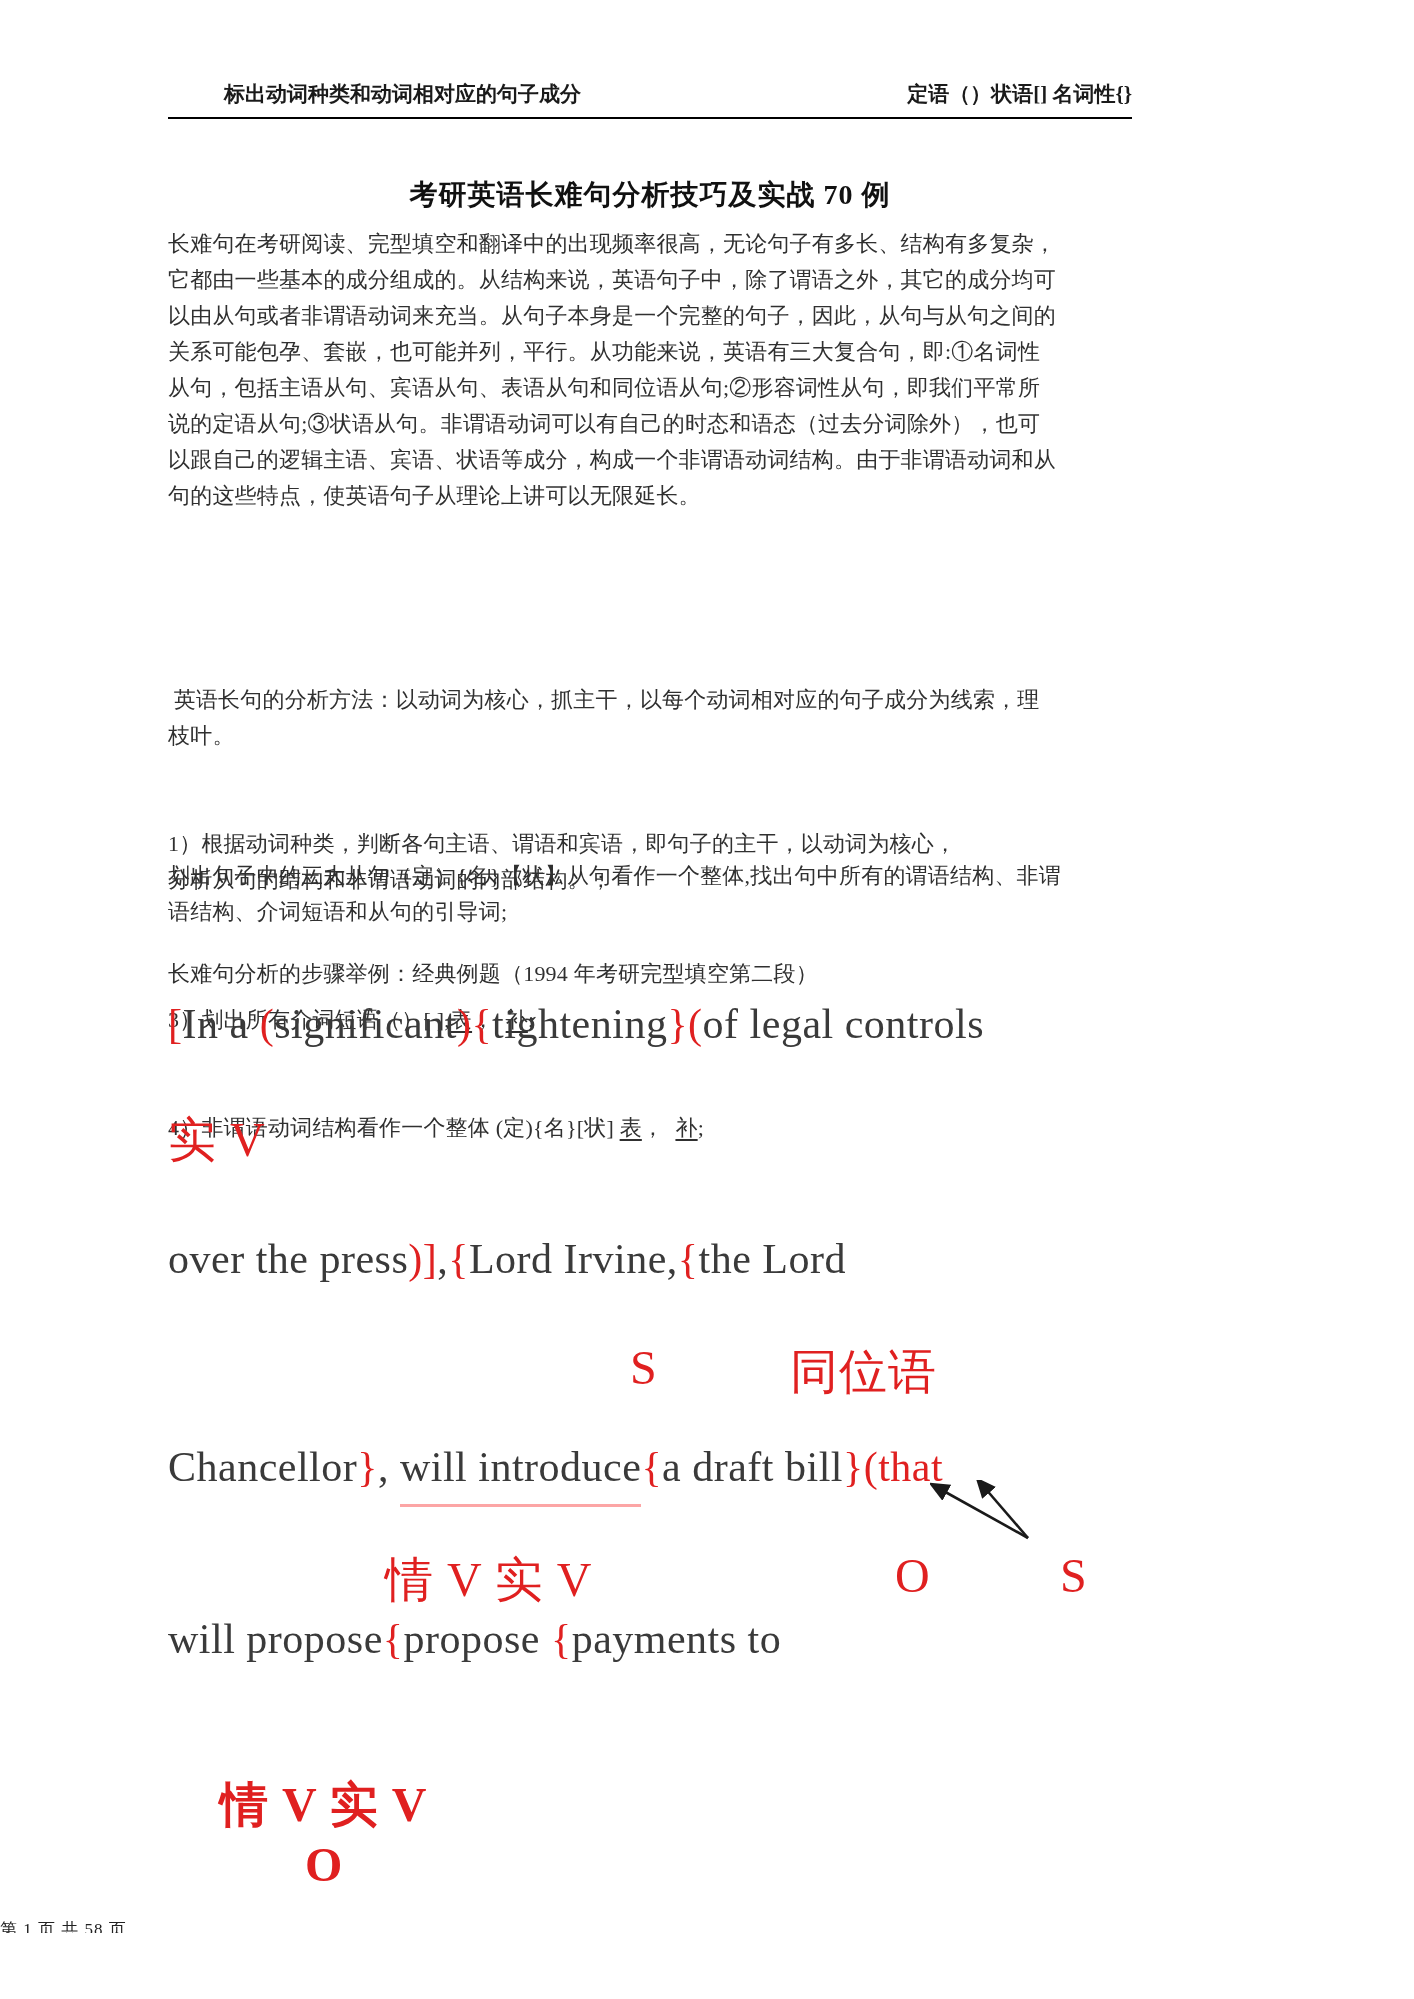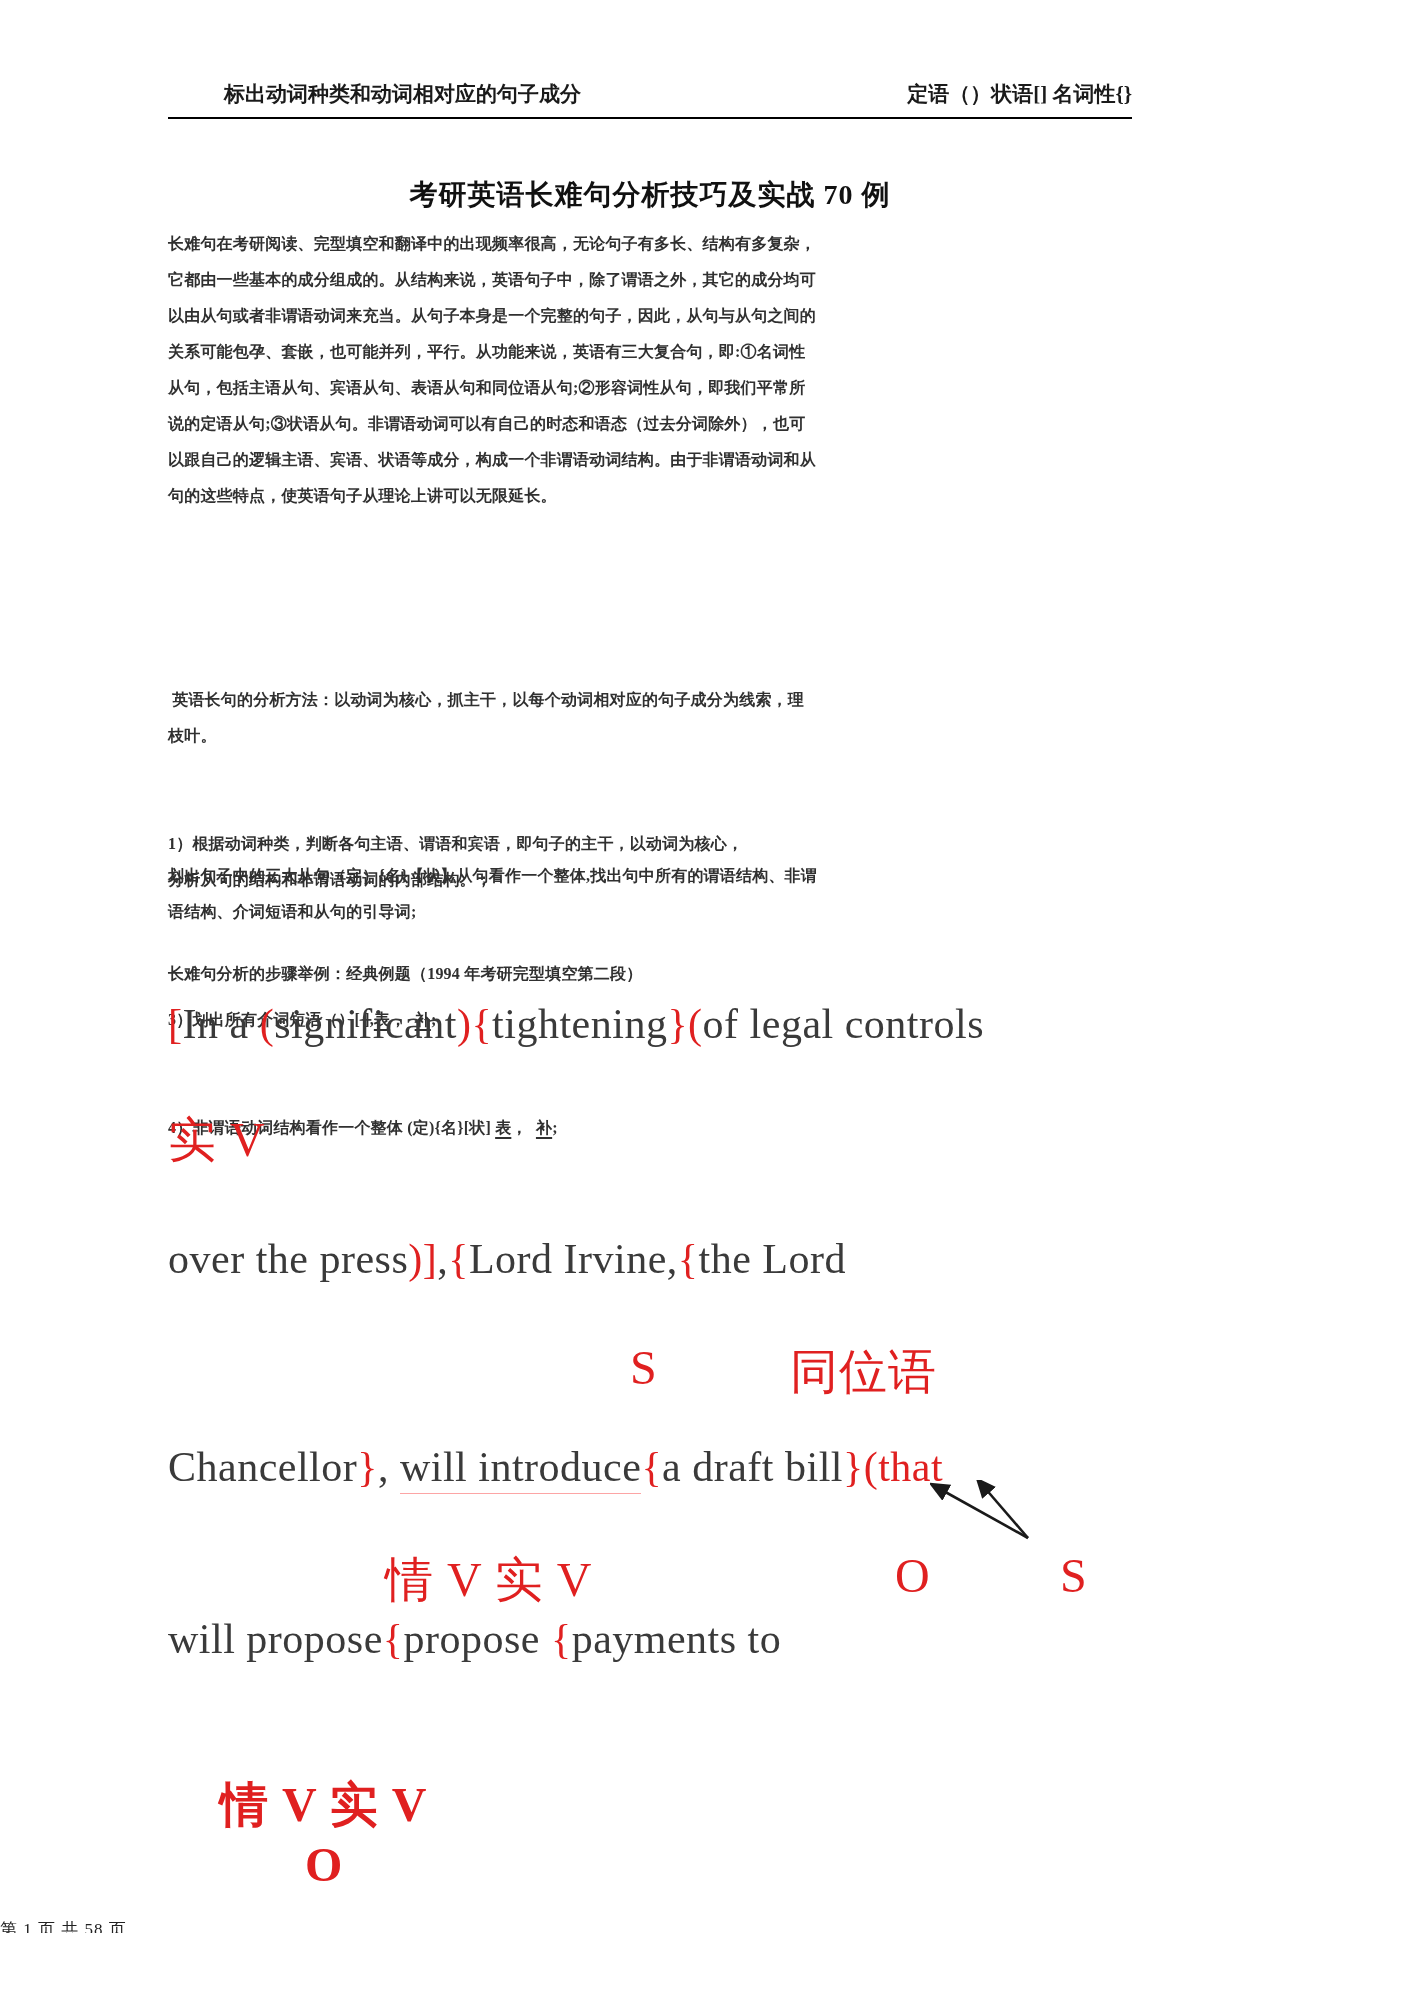--- a/index.html
+++ b/index.html
@@ -21,37 +21,37 @@
   .header-left { padding-left:56px; }
 
   
   .doc-title {
     top:176px; text-align:center; font-weight:bold; font-size:28px; color:#111;
     letter-spacing:1px;
   }
 
   
   .text {
-    font-size:16px; line-height:36px; color:#303030;
-    white-space:pre-wrap; text-align:justify; letter-spacing:0.2px;font-weight:bold;
+    font-size:22px; line-height:36px; color:#303030;
+    white-space:pre-wrap; text-align:justify; letter-spacing:0.2px;
   }
   .para1 { top:226px; }
   .method { top:610px; }
   .steps { top:786px; line-height:36px; }
   .steps .row { white-space:pre-wrap; }
   .example-intro { top:956px; }
   .ul { text-decoration:underline; text-underline-offset:4px; text-decoration-thickness:2px; }
 
   
   .bigline {
     font-size:42px; color:#3a3a3a; white-space:pre; letter-spacing:0.5px;
   }
   .red { color:#e02020; }
   .black { color:#3a3a3a; }
-  .ul-thick { border-bottom:1px solid #fca5a5; padding-bottom:3px; }
+  .ul-thick { border-bottom:3px solid #fca5a5; padding-bottom:14px; }
   .l1 { top:1000px; }
   .l2 { top:1235px; }
   .l3 { top:1443px; }
   .l4 { top:1615px; }
 
   .biglabel {
     font-size:48px; color:#e02020; white-space:pre; letter-spacing:1px;
   }
   .lab1 { top:1108px; }
   .lab2 { top:1340px; height:62px; }

